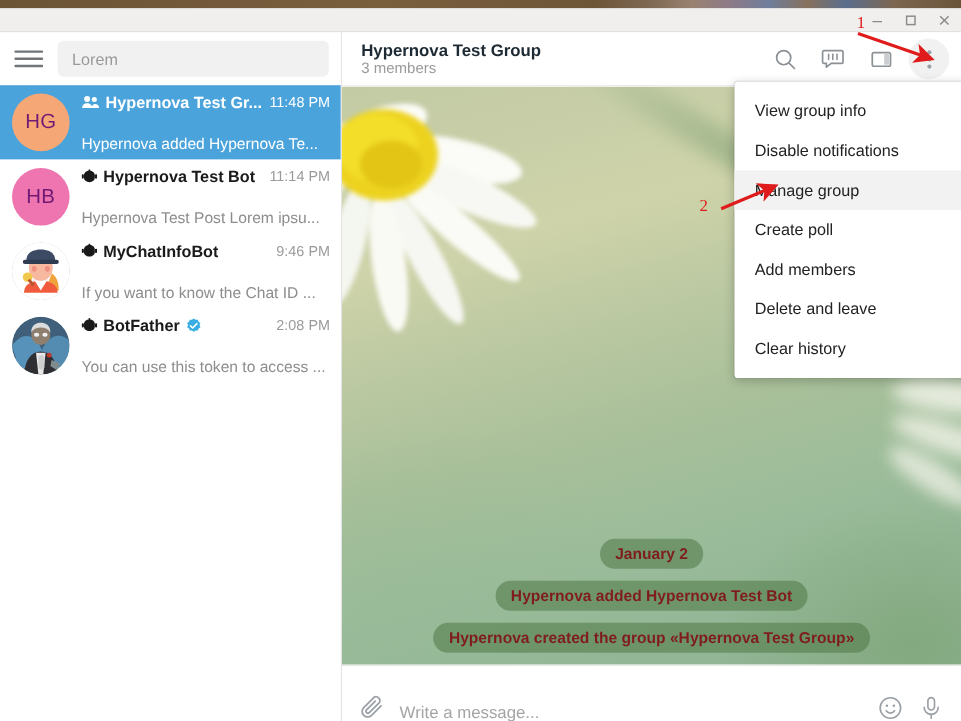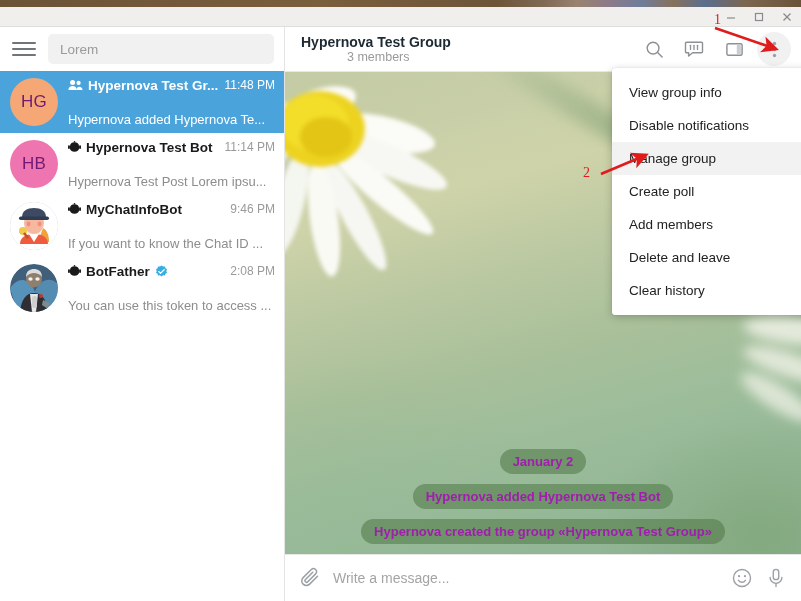--- a/index.html
+++ b/index.html
@@ -79,21 +79,21 @@
   .verified { flex: 0 0 auto; display:flex; align-items:center; }
 
   
   .chatpane { width: 516px; height: 574px; position: relative; background:#fff; }
   .chat-header {
     height: 45px; background: #fff; display: flex; align-items: center;
     padding: 0 10px 0 16px; border-bottom: 1px solid #e8e8e8; position: relative; z-index: 5;
   }
   .ch-titles { display: flex; flex-direction: column; gap: 0; }
   .ch-title { font-size: 14px; font-weight: bold; color: #1d2a33; }
-  .ch-sub { font-size: 12.5px; color: #9a9a9a; margin-left: 46px; }
+  .ch-sub { font-size: 12.5px; color: #9a9a9a; }
   .ch-actions { margin-left: auto; display: flex; align-items: center; gap: 6px; }
   .ch-btn {
     width: 34px; height: 34px; border-radius: 50%; display: flex;
     align-items: center; justify-content: center; color: #8c9196; cursor: pointer;
   }
   .ch-btn.pressed { background: #f1f1f1; }
 
   
   .wallpaper {
     position: absolute; left: 0; top: 45px; width: 516px; height: 482px; overflow: hidden;
@@ -119,29 +119,29 @@
   
   .daisy { position: absolute; left: -60px; top: -34px; width: 330px; height: 330px; filter: blur(2.2px); }
   .daisy2 { position: absolute; right: -70px; top: 155px; width: 240px; height: 240px; filter: blur(6px); opacity: .9; }
 
   
   .msgs {
     position: absolute; left: 0; bottom: 10px; width: 516px;
     display: flex; flex-direction: column; align-items: center; gap: 10px;
   }
   .service-pill {
-    background: rgba(78,118,70,.55); color: #a21caf; font-size: 13px; font-weight: bold;
+    background: rgba(78,118,70,.55); color: #7f1d1d; font-size: 13px; font-weight: bold;
     padding: 5px 13px; border-radius: 13px; max-width: 460px; text-align: center;
   }
 
   
   .composer {
     position: absolute; left: 0; bottom: 0; width: 516px; height: 47px;
     background: #fff; border-top: 1px solid #e6e6e6;
-    display: flex; align-items: center; padding: 0 14px; gap: 12px;
+    display: flex; align-items: flex-end; padding: 0 14px; gap: 12px;
   }
   .comp-ph { font-size: 14px; color: #a4a4a4; flex: 1; }
   .comp-ico { color: #9aa0a6; display: flex; align-items: center; cursor: pointer; }
 
   
   .menu {
     position: absolute; left: 612px; top: 68px; width: 200px;
     background: #fff; border-radius: 3px; z-index: 40;
     box-shadow: 0 2px 9px rgba(0,0,0,.22), 0 0 1px rgba(0,0,0,.2);
     padding: 8px 0;

